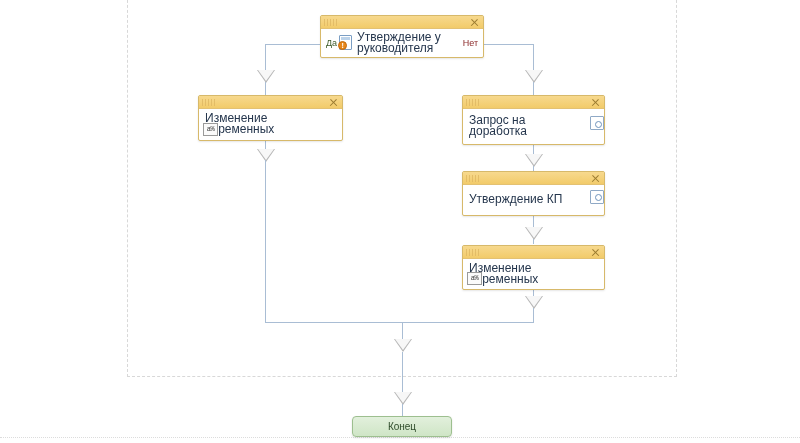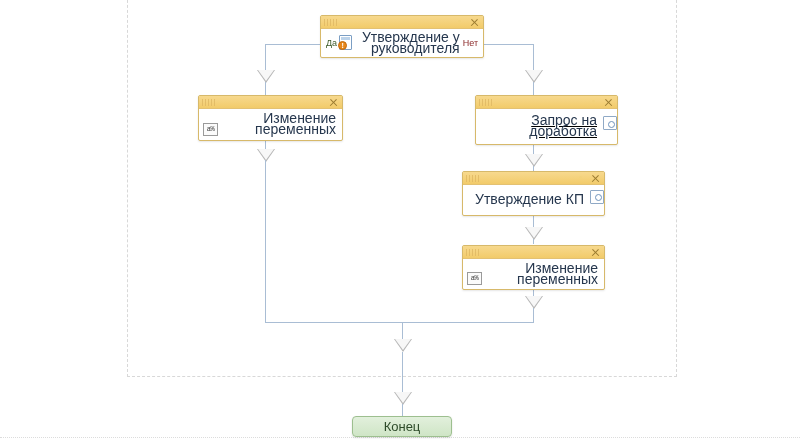--- a/index.html
+++ b/index.html
@@ -152,22 +152,22 @@
   .node-body {
     position: relative;
     height: calc(100% - 14px);
     display: flex;
     align-items: center;
     padding: 0 4px;
     box-sizing: border-box;
   }
   .node-label {
     flex: 1;
-    text-align: right;
-    font-size: 14px;
+    text-align: left;
+    font-size: 12px;
     color: #25364d;
     line-height: 11px;
     padding: 0 2px;
     white-space: pre-line;
   }
 
   
   .node-icon {
     position: absolute;
     left: 4px;
@@ -254,21 +254,21 @@
   
   .terminator {
     position: absolute;
     box-sizing: border-box;
     border: 1px solid #9dbf8f;
     border-radius: 4px;
     background: linear-gradient(to bottom, #e2f0dc 0%, #cfe5c6 100%);
     display: flex;
     align-items: center;
     justify-content: center;
-    font-size: 13px;
+    font-size: 10px;
     color: #2e4b2a;
     box-shadow: 0 1px 2px rgba(0,0,0,0.12);
   }
 </style>
 </head>
 <body>
 
 <div id="canvas">
 
   <div class="region" style="left:127px; top:-20px; width:550px; height:397px;"></div>
@@ -361,21 +361,21 @@
         <span class="tbtn"><span class="ic-gear"></span></span>
         <span class="tbtn"><span class="ic-close"></span></span>
       </span>
     </div>
     <div class="node-body">
       <span class="node-label">Изменение переменных</span>
       <span class="node-icon icon-vars">a%</span>
     </div>
   </div>
 
-  <div class="node" style="left:475px; top:95px; width:143px; height:50px;text-decoration:underline;">
+  <div class="node" style="left:462px; top:95px; width:143px; height:50px;">
     <div class="node-title">
       <span class="grip"></span>
       <span class="title-btns">
         <span class="tbtn"><span class="ic-gear"></span></span>
         <span class="tbtn"><span class="ic-close"></span></span>
       </span>
     </div>
     <div class="node-body">
       <span class="node-label">Запрос на доработка</span>
       <span class="node-icon icon-task"></span>

